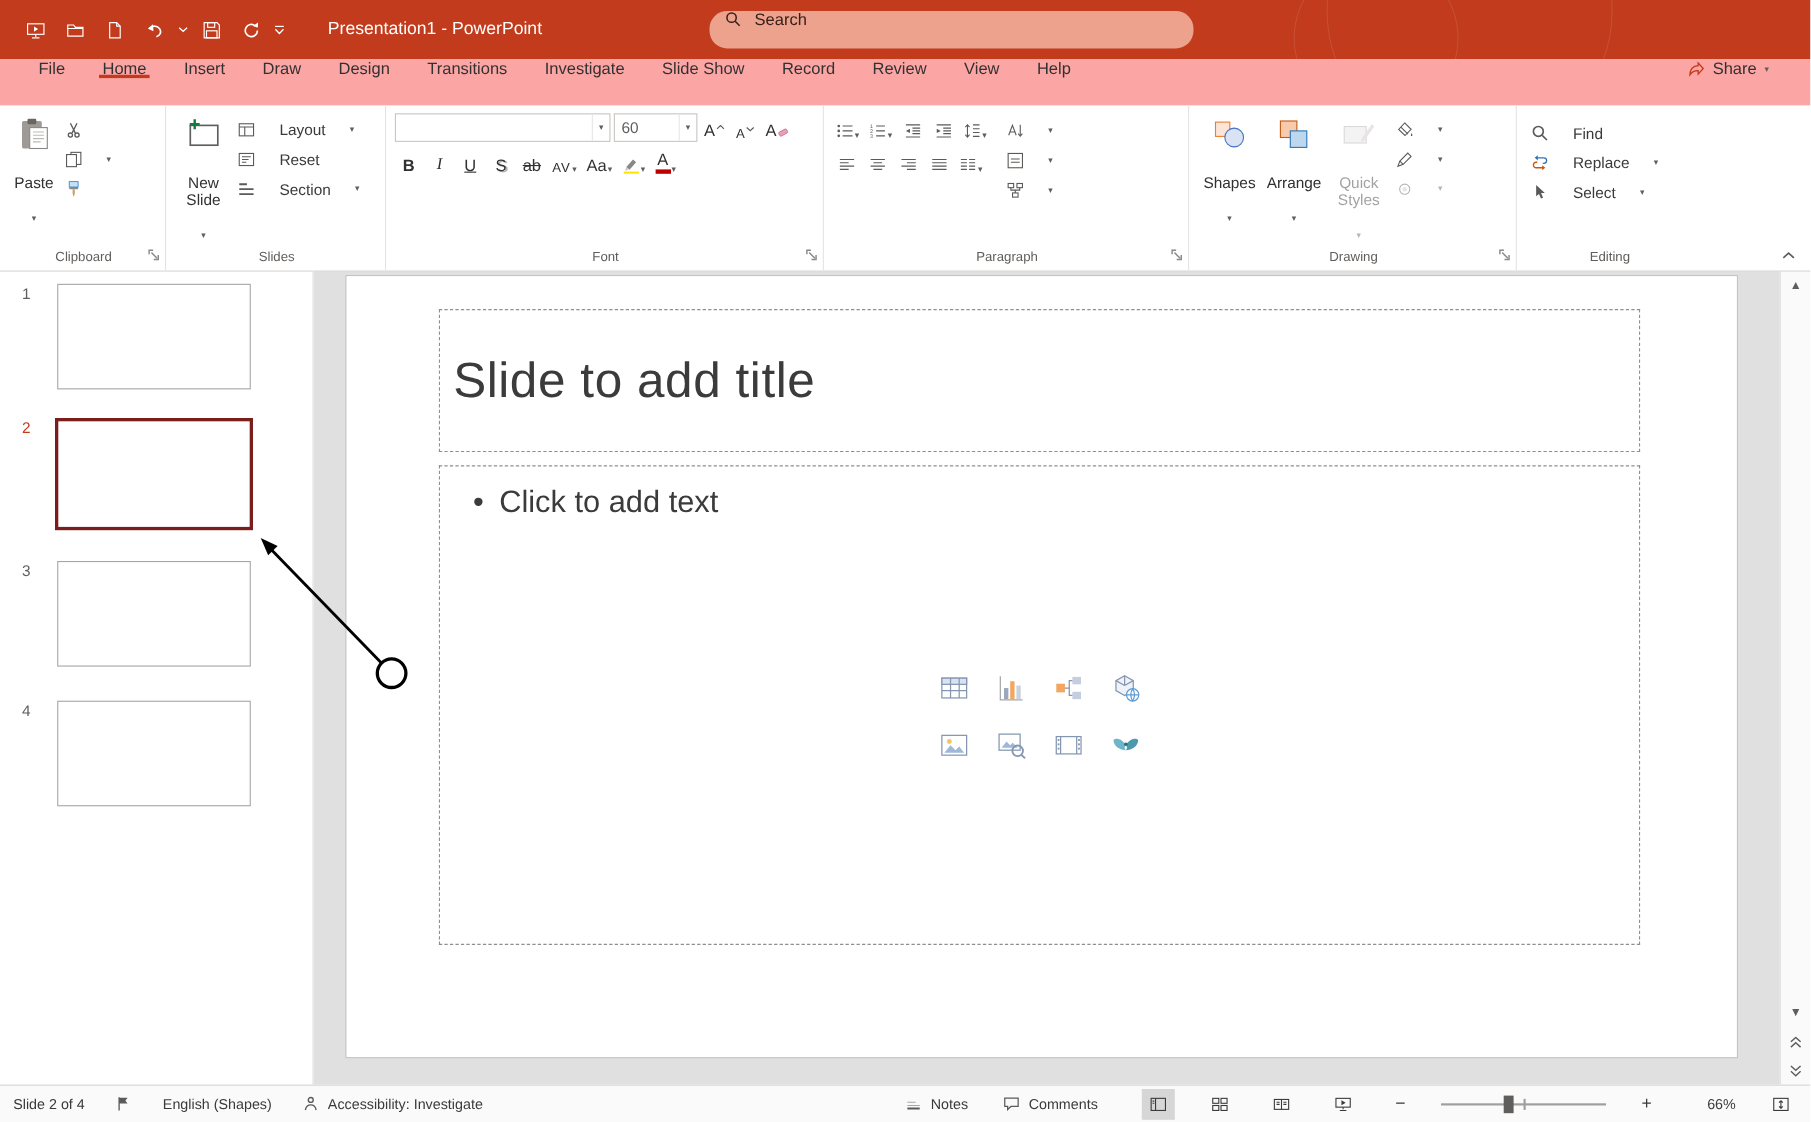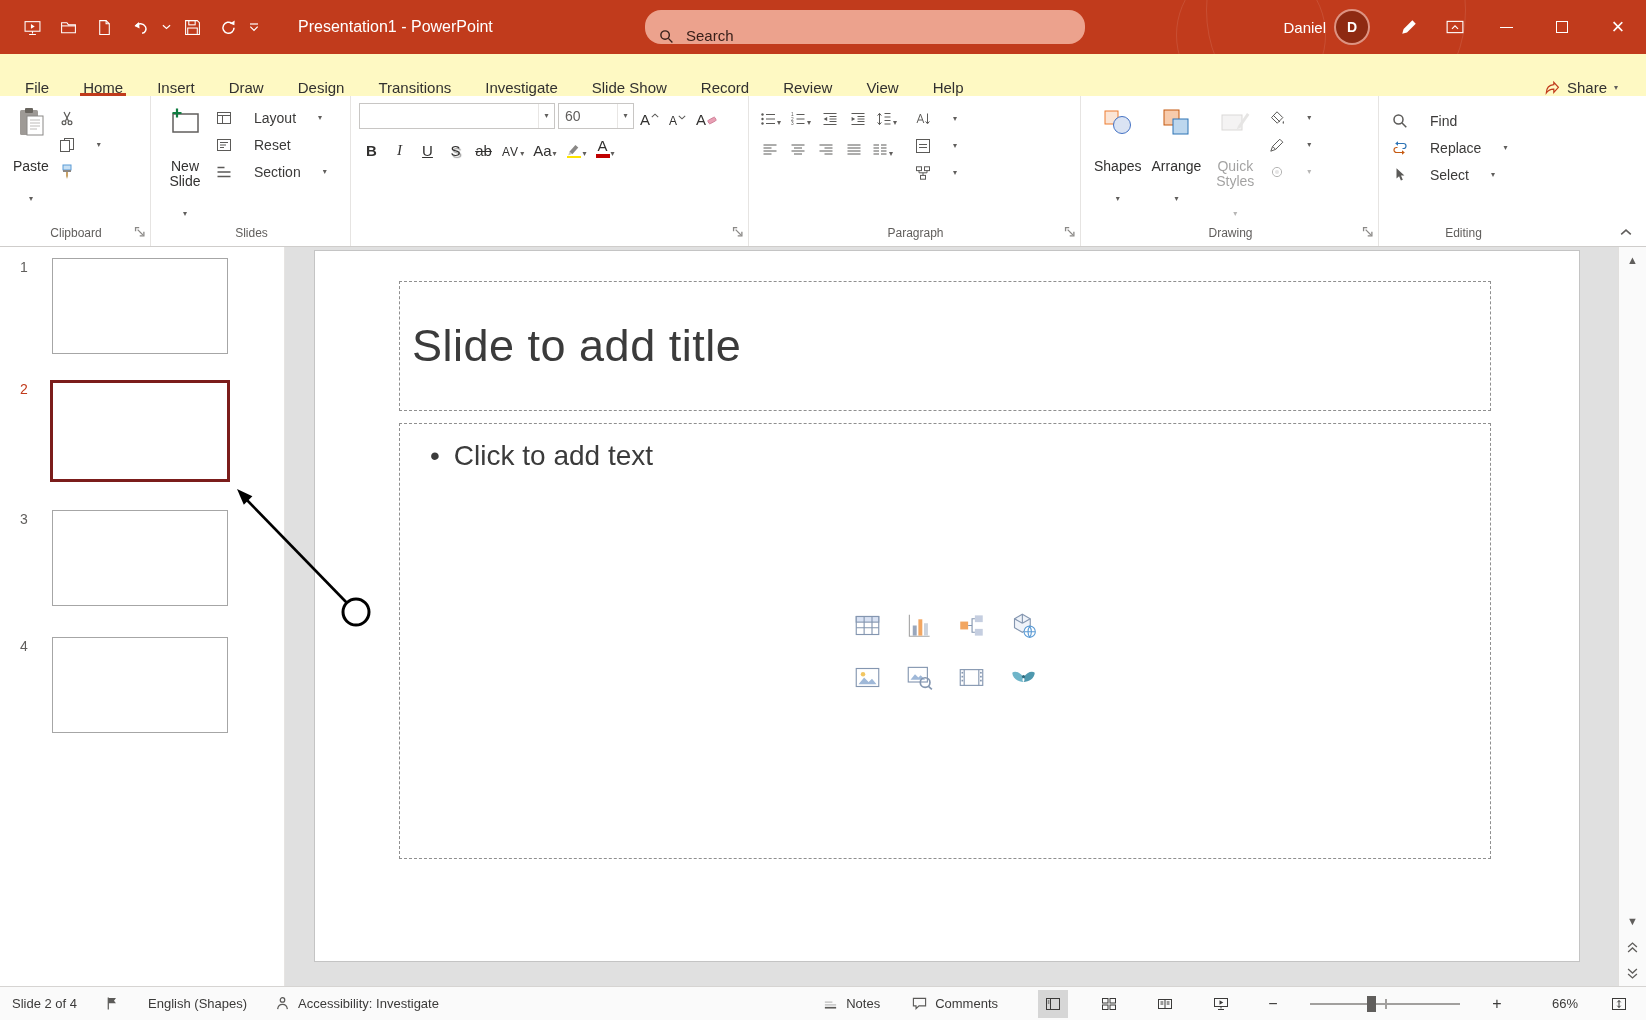--- a/index.html
+++ b/index.html
@@ -9,34 +9,34 @@
 .app{position:relative;width:1646px;height:1020px;overflow:hidden;background:#fff}
 
 
 .titlebar{position:absolute;top:0;left:0;width:100%;height:54px;background:#C13B1C;display:flex;align-items:center;color:#fff;overflow:hidden}
 .tb-deco{position:absolute;border:1px solid rgba(255,255,255,.10);border-radius:50%;pointer-events:none}
 .qat{display:flex;align-items:center;height:100%;padding-left:14px;position:relative;z-index:2}
 .qbtn{width:36px;height:54px;display:flex;align-items:center;justify-content:center;color:#fff}
 .qbtn svg{width:17px;height:17px}
 .qchev{width:16px;height:54px;display:flex;align-items:center;justify-content:center}
 .doc-title{font-size:16px;margin-left:36px;white-space:nowrap;position:relative;z-index:2}
-.searchbox{position:absolute;left:645px;top:10px;width:440px;height:34px;background:#ECA28D;border-radius:16px;display:flex;align-items:flex-end;padding:0 14px;gap:12px;color:#38201A;z-index:2}
+.searchbox{position:absolute;left:645px;top:10px;width:440px;height:34px;background:#ECA28D;border-radius:16px;display:flex;align-items:flex-start;padding:0 14px;gap:12px;color:#38201A;z-index:2}
 .searchbox svg{width:15px;height:15px}
 .searchbox .ph{font-size:15px}
 .tb-right{position:absolute;right:0;top:0;height:54px;display:flex;align-items:center;z-index:2}
 .username{font-size:15px;margin-right:10px}
 .avatar{width:32px;height:32px;border-radius:50%;background:#8E2A12;box-shadow:0 0 0 2px rgba(255,255,255,.45);display:flex;align-items:center;justify-content:center;font-size:14px;font-weight:bold;margin-right:18px}
 .tbbtn{width:46px;height:54px;display:flex;align-items:center;justify-content:center}
 .tbbtn svg{width:18px;height:18px}
 .winbtn{width:56px;height:54px;display:flex;align-items:center;justify-content:center;font-size:22px;line-height:1}
 .maxbox{width:12px;height:12px;border:1.5px solid #fff}
 .minline{width:13px;border-top:1.6px solid #fff}
 
 
-.tabsrow{position:absolute;top:54px;left:0;width:100%;height:42px;background:#fef9c3;display:flex;align-items:flex-end;padding:0 8px}
+.tabsrow{position:absolute;top:54px;left:0;width:100%;height:42px;background:#fca5a5;display:flex;align-items:flex-start;padding:0 18px}
 .tab{display:flex;align-items:center;padding:0 17px;font-size:15px;color:#323130;position:relative;white-space:nowrap}
 .tab.active::after{content:"";position:absolute;left:14px;right:14px;bottom:0;height:3px;background:#C13B1C}
 .sharebtn{margin-left:auto;display:flex;align-items:center;gap:7px;padding:0 20px;font-size:15px}
 .sharebtn svg{width:16px;height:16px}
 
 
 .ribbon{position:absolute;top:96px;left:0;width:100%;height:151px;background:#fff;border-bottom:1px solid #CFCDCB;display:flex}
 .rgroup{position:relative;display:flex;flex-direction:column;padding:4px 6px 0 8px;flex:none}
 .rgroup+.rgroup{border-left:1px solid #E6E4E2}
 .rglabel{margin-top:auto;height:26px;display:flex;align-items:center;justify-content:center;font-size:12px;color:#605E5C}
@@ -426,45 +426,20 @@
             <use href="#i-qatcustom"></use>
           </svg>
         </div>
     </div>
     <div class="doc-title">Presentation1 - PowerPoint</div>
     <div class="searchbox">
       <svg>
           <use href="#i-search"></use>
         </svg>
       <span class="ph">Search</span>
-    </div>
-    <div class="tb-right">
-      <span class="username">Daniel</span>
-      <div class="avatar">
-          <span>D</span>
-        </div>
-      <div class="tbbtn">
-          <svg>
-            <use href="#i-pen"></use>
-          </svg>
-        </div>
-      <div class="tbbtn">
-          <svg>
-            <use href="#i-ribbonopts"></use>
-          </svg>
-        </div>
-      <div class="winbtn">
-          <span class="minline"></span>
-        </div>
-      <div class="winbtn">
-          <span class="maxbox"></span>
-        </div>
-      <div class="winbtn">
-          <span>×</span>
-        </div>
     </div>
   </div>
 
   <div class="tabsrow">
     <div class="tab">File</div>
     <div class="tab active">Home</div>
     <div class="tab">Insert</div>
     <div class="tab">Draw</div>
     <div class="tab">Design</div>
     <div class="tab">Transitions</div>
@@ -618,20 +593,21 @@
             <span class="chev">▾</span>
           </div>
         <div class="fbtn">
             <span style="display:flex;flex-direction:column;align-items:center">
               <span class="fletter">A</span>
               <span style="width:14px;height:4px;background:#C00000;margin-top:1px"></span>
             </span>
             <span class="chev">▾</span>
           </div>
       </div>
+      <div class="rglabel">Font</div>
       <svg class="dl">
           <use href="#i-dlauncher"></use>
         </svg>
     </div>
 
     <div class="rgroup" style="width:332px">
       <div style="display:flex;gap:10px">
         <div>
           <div class="rrow">
             <div class="fbtn">

